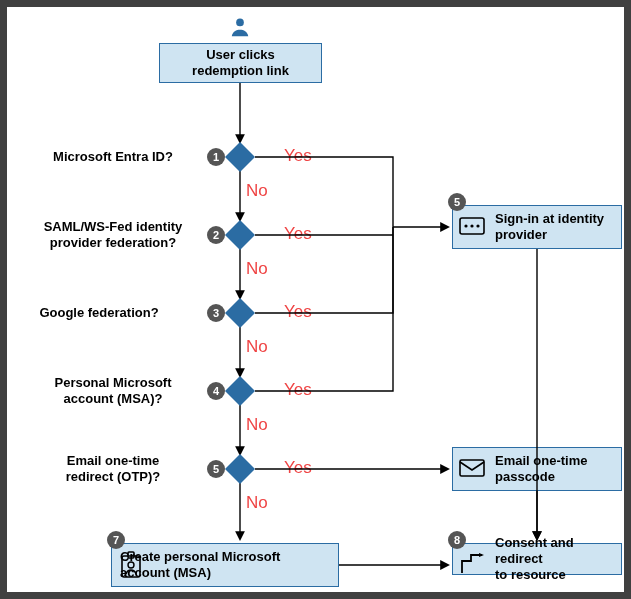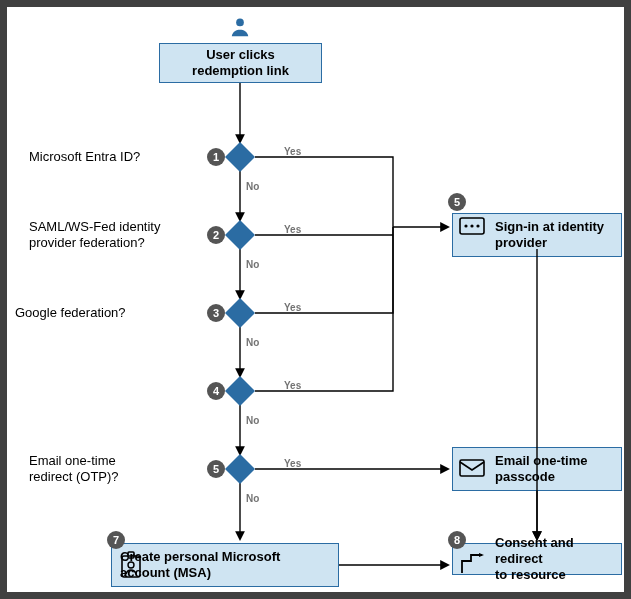--- a/index.html
+++ b/index.html
@@ -1,19 +1,19 @@
 <!DOCTYPE html>
 <html><head>
 <meta charset="utf-8">
 <style>
   html,body{margin:0;padding:0;font-family:"Segoe UI",Arial,sans-serif;font-size:13px;color:#000;background:#fff}
   .canvas{position:relative;width:631px;height:599px;border:7px solid #404040;box-sizing:border-box}
   .box{position:absolute;background:#cfe4f2;border:1px solid #2b6ca3;text-align:center;display:flex;align-items:center;justify-content:center;padding:4px 8px;box-sizing:border-box;font-weight:600;line-height:1.25}
-  .label{position:absolute;text-align:left;font-weight:400;line-height:1.25}
-  .edge-label{position:absolute;font-weight:700;font-size:10px;color:#737373}
+  .label{position:absolute;text-align:center;font-weight:700;line-height:1.25}
+  .edge-label{position:absolute;font-weight:400;font-size:17px;color:#ef4444}
   .step{position:absolute;width:18px;height:18px;border-radius:50%;background:#555;color:#fff;font-weight:700;font-size:11px;display:flex;align-items:center;justify-content:center}
   .icon-slot{position:absolute;display:flex;align-items:center;justify-content:center}
   svg{display:block}
 </style>
 </head>
 <body>
 
 <div class="canvas">
 
   <div class="icon-slot" style="left:221px;top:8px;width:24px;height:24px">
@@ -23,30 +23,32 @@
       </svg>
   </div>
 
   <div class="box" style="left:152px;top:36px;width:163px;height:40px;white-space:pre-line">User clicks
 redemption link</div>
 
   <div class="label" style="left:22px;top:142px;width:168px">Microsoft Entra ID?</div>
   <div class="label" style="left:22px;top:212px;width:168px;white-space:pre-line">SAML/WS-Fed identity
 provider federation?</div>
   <div class="label" style="left:8px;top:298px;width:168px">Google federation?</div>
+  <div class="label" style="left:22px;top:368px;width:168px;white-space:pre-line">Personal Microsoft
+account (MSA)?</div>
   <div class="label" style="left:22px;top:446px;width:168px;white-space:pre-line">Email one-time
 redirect (OTP)?</div>
 
   <div class="step" style="left:200px;top:141px">1</div>
   <div class="step" style="left:200px;top:219px">2</div>
   <div class="step" style="left:200px;top:297px">3</div>
   <div class="step" style="left:200px;top:375px">4</div>
   <div class="step" style="left:200px;top:453px">5</div>
 
-  <div class="box" style="left:445px;top:206px;width:170px;height:44px;justify-content:flex-start;padding-left:42px;white-space:pre-line;text-align:left">Sign-in at identity
+  <div class="box" style="left:445px;top:198px;width:170px;height:44px;justify-content:flex-start;padding-left:42px;white-space:pre-line;text-align:left">Sign-in at identity
 provider</div>
   <div class="icon-slot" style="left:452px;top:208px;width:26px;height:22px">
     <svg width="26" height="18" viewBox="0 0 26 18">
         <rect x="1" y="1" width="24" height="16" rx="2" fill="none" stroke="#000" stroke-width="1.6"></rect>
         <circle cx="7" cy="9" r="1.6" fill="#000"></circle>
         <circle cx="13" cy="9" r="1.6" fill="#000"></circle>
         <circle cx="19" cy="9" r="1.6" fill="#000"></circle>
       </svg>
   </div>
   <div class="step" style="left:441px;top:186px">5</div>

